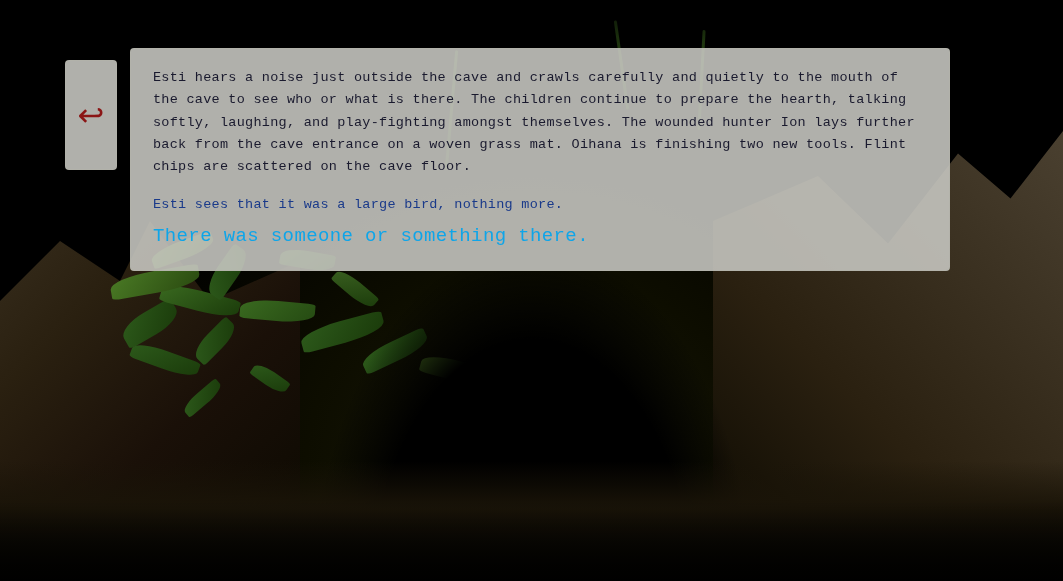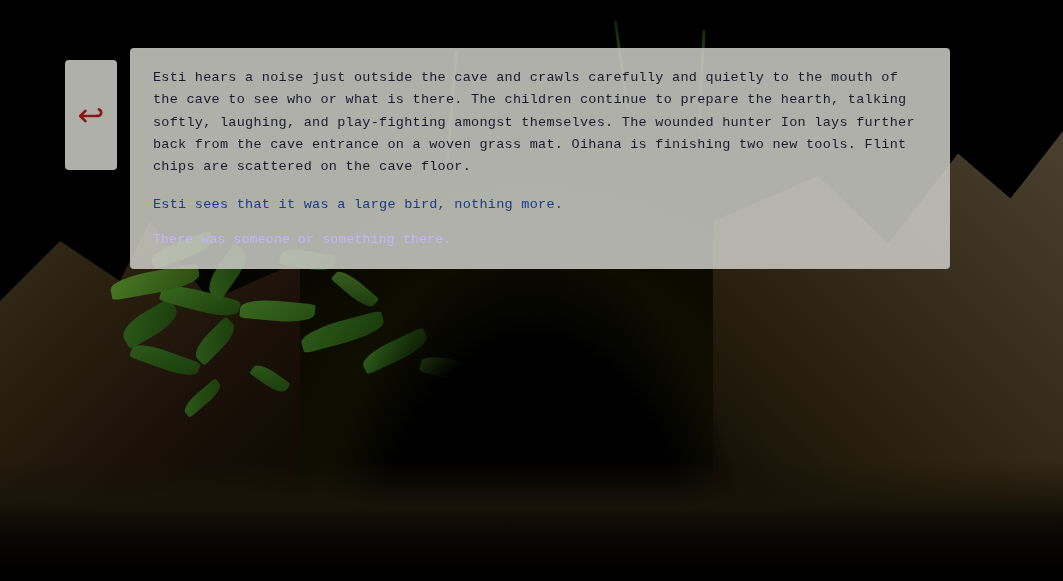--- a/index.html
+++ b/index.html
@@ -173,27 +173,27 @@
       color: #1a1a2e;
       letter-spacing: 0.02em;
       margin-bottom: 16px;
     }
 
     .option-text-1 {
       font-size: 13.5px;
       line-height: 1.65;
       color: #1a3a8a;
       letter-spacing: 0.02em;
-      margin-bottom: 12px;
+      margin-bottom: 4px;
     }
 
     .option-text-2 {
-      font-size: 13px;
+      font-size: 19px;
       line-height: 1.65;
-      color: #c4b5fd;
+      color: #0ea5e9;
       letter-spacing: 0.02em;
     }
   </style>
 </head>
 <body>
 
 <div class="bg-scene">
 
   <div class="rock-left"></div>
   <div class="rock-right"></div>

